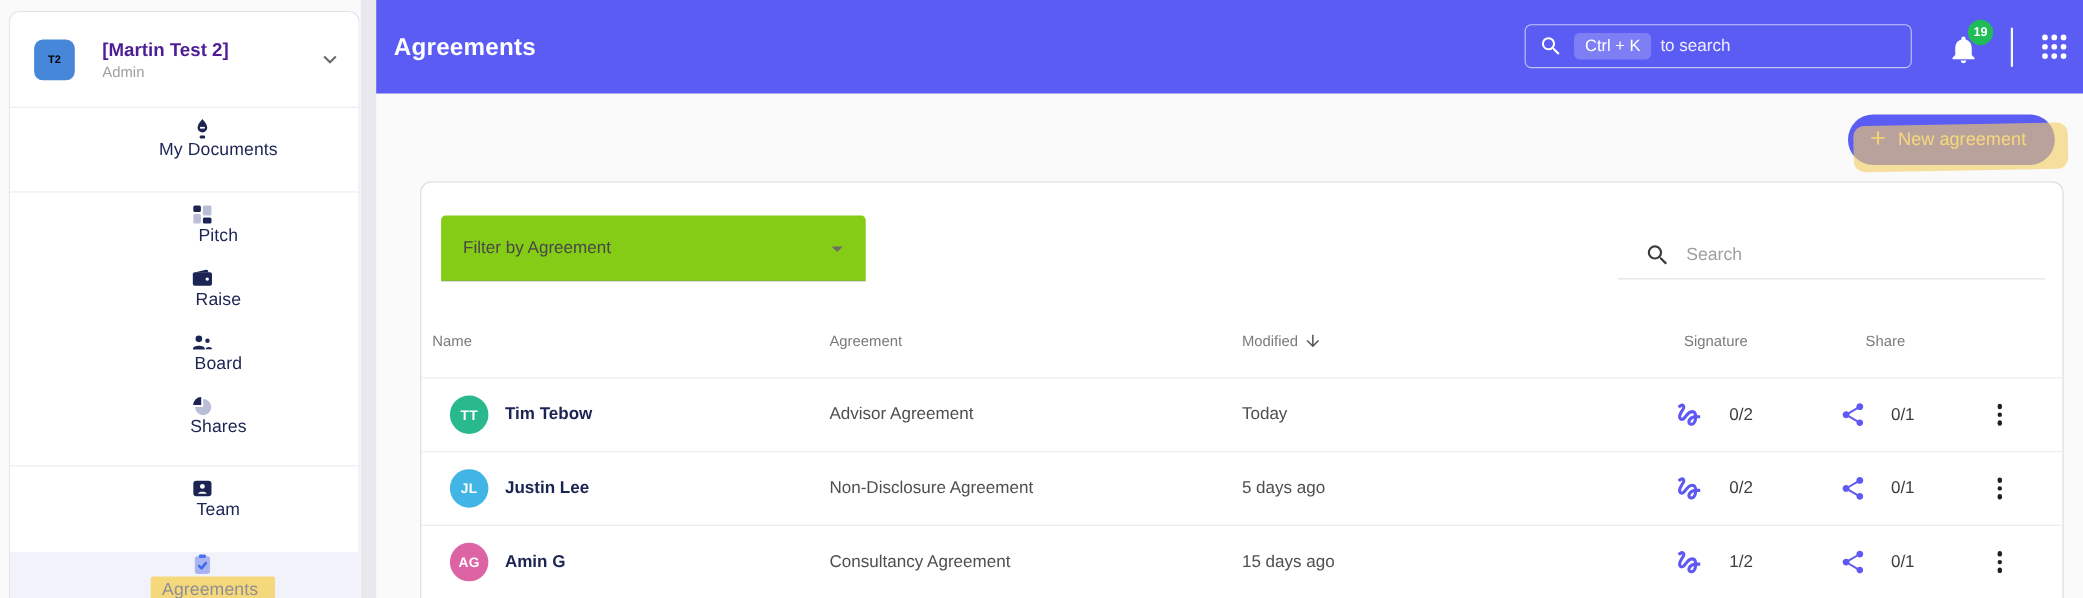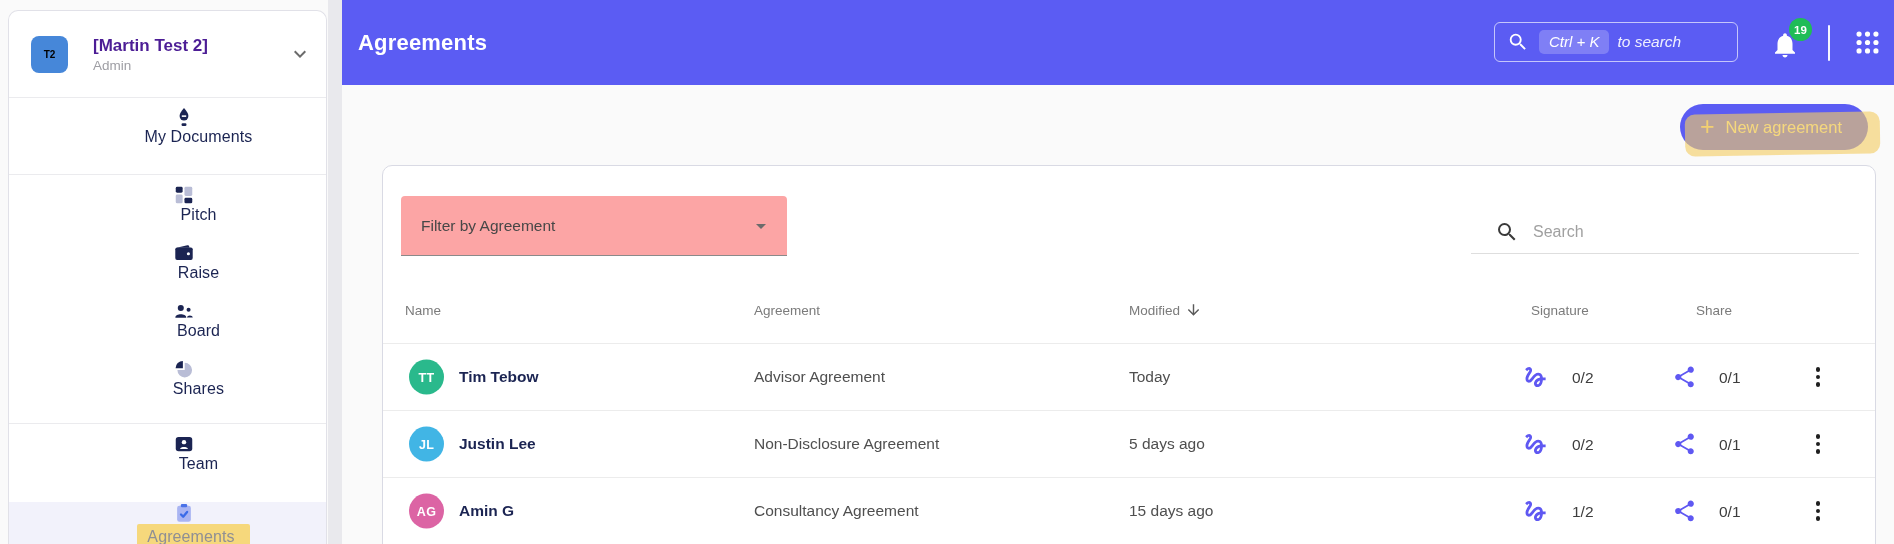--- a/index.html
+++ b/index.html
@@ -41,23 +41,23 @@
   .nav-item.selected .nav-label {
     background:#f6d87c; color:#8f8f94; padding:4px 15px 5px 10px; margin-left:20px; border-radius:2px;
   }
 
   
   .main { position:absolute; left:342px; top:0; right:0; height:544px; }
   .topbar { position:absolute; left:0; right:0; top:0; height:85px; }
   .page-title { position:absolute; left:16px; top:50%; transform:translateY(-50%);
     color:#fff; font-size:22px; font-weight:700; letter-spacing:.2px; }
   .gsearch {
-    position:absolute; right:156px; top:22px; width:244px; height:40px;
+    position:absolute; right:156px; top:22px; width:352px; height:40px;
     border:1px solid rgba(255,255,255,.65); border-radius:6px;
-    display:flex; align-items:center; padding:0 12px; cursor:text;font-style:italic;
+    display:flex; align-items:center; padding:0 12px; cursor:text;
   }
   .gsearch svg { width:22px; height:22px; flex:0 0 auto; }
   .kbd { background:rgba(255,255,255,.22); border-radius:5px; padding:3px 10px 4px;
     color:#fff; font-size:15px; margin-left:10px; }
   .ghint { color:rgba(255,255,255,.9); font-size:15.5px; margin-left:8px; }
   .bell-btn { position:absolute; right:86px; top:24px; width:38px; height:38px; cursor:pointer; }
   .bell-btn > svg { width:30px; height:30px; position:absolute; left:0; bottom:2px; }
   .badge { position:absolute; top:-6px; right:-4px; min-width:23px; height:23px; border-radius:50%;
     color:#fff; font-size:11.5px; font-weight:700; display:flex; align-items:center; justify-content:center; }
   .vdiv { position:absolute; right:64px; top:25px; width:2px; height:36px; background:rgba(255,255,255,.95); border-radius:1px; }
@@ -74,36 +74,36 @@
   .na-highlight { position:absolute; left:5px; right:-12px; top:9px; bottom:-5px;
     background:rgba(243,205,100,.62); border-radius:10px; transform:rotate(-1deg); pointer-events:none; }
 
   
   .card {
     position:absolute; left:40px; right:18px; top:165px; height:400px;
     background:#fff; border:1px solid #d9dae4; border-radius:10px;
   }
   .filter-select {
     position:absolute; left:18px; top:30px; width:386px; height:60px;
-    background:#fca5a5; border-radius:4px 4px 0 0; border-bottom:1px solid #8a8a8a;
+    background:#84cc16; border-radius:4px 4px 0 0; border-bottom:1px solid #8a8a8a;
     display:flex; align-items:center; justify-content:space-between; padding:0 14px 0 20px;
     color:#474747; font-size:15.5px; cursor:pointer;
   }
   .filter-select svg { width:24px; height:24px; }
   .tsearch { position:absolute; left:1088px; top:44px; width:388px; height:44px;
     border-bottom:1px solid #dedede; display:flex; align-items:center; padding-left:24px; }
   .tsearch svg { width:24px; height:24px; flex:0 0 auto; }
   .tsearch input { border:none; outline:none; background:transparent; margin-left:14px;
     font-family:inherit; font-size:16px; color:#333; width:300px; }
   .tsearch input::placeholder { color:#a0a0a0; }
 
   .thead { position:absolute; left:0; right:0; top:110px; height:68px; border-bottom:1px solid #ececec; }
   .thead .col { position:absolute; top:50%; transform:translateY(-50%);
     color:#7b7b7b; font-size:13.5px; font-weight:500; }
-  .h-name { left:22px; } .h-agr { left:371px; } .h-mod { left:746px; display:flex; align-items:center; gap:5px; cursor:pointer; }
+  .h-name { left:10px; } .h-agr { left:371px; } .h-mod { left:746px; display:flex; align-items:center; gap:5px; cursor:pointer; }
   .h-mod svg { width:17px; height:17px; } .h-sig { left:1148px; } .h-share { left:1313px; }
 
   .trow { position:absolute; left:0; right:0; height:67px; border-bottom:1px solid #ececec; cursor:pointer; }
   .r0 { top:178px;text-align:right; } .r1 { top:245px; } .r2 { top:312px; }
   .trow > * { position:absolute; top:50%; transform:translateY(-50%); }
   .avatar { left:26px; width:35px; height:35px; border-radius:50%;
     color:#fff; font-size:12.5px; font-weight:700; letter-spacing:.3px;
     display:flex; align-items:center; justify-content:center; }
   .c-name { left:76px; font-size:15.5px; font-weight:700; color:#1b2452; }
   .c-agr  { left:371px; font-size:15.5px; color:#4f4f4f; }

